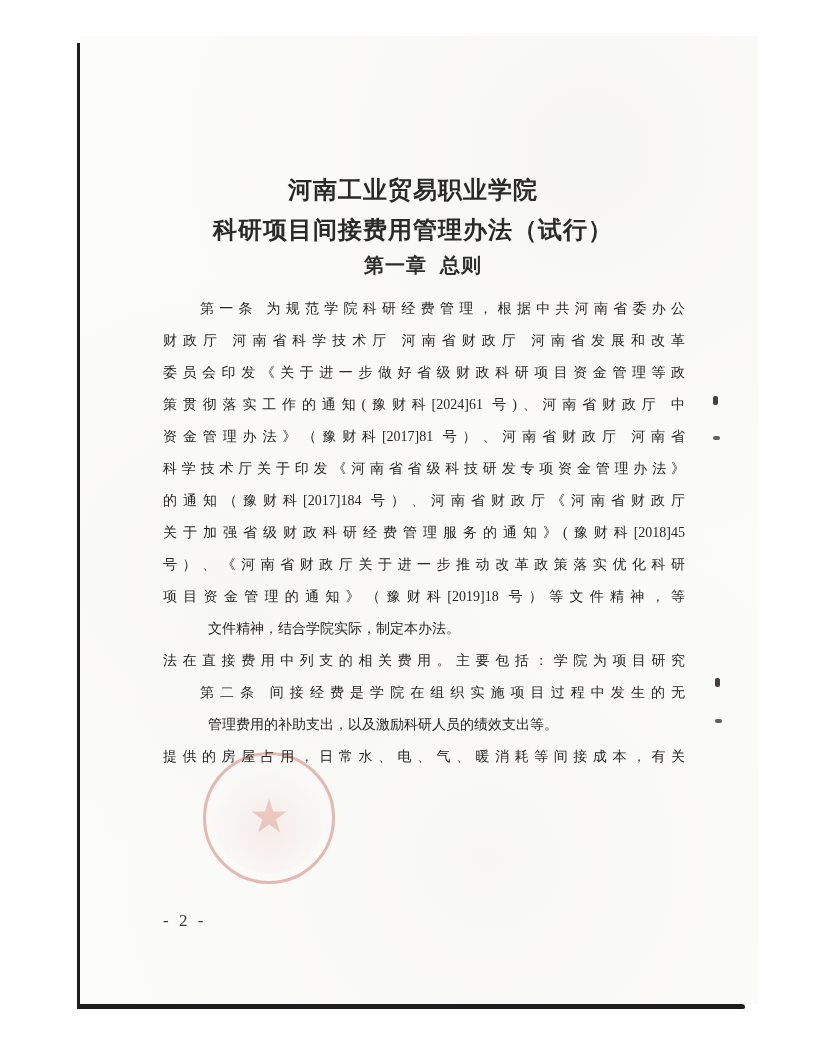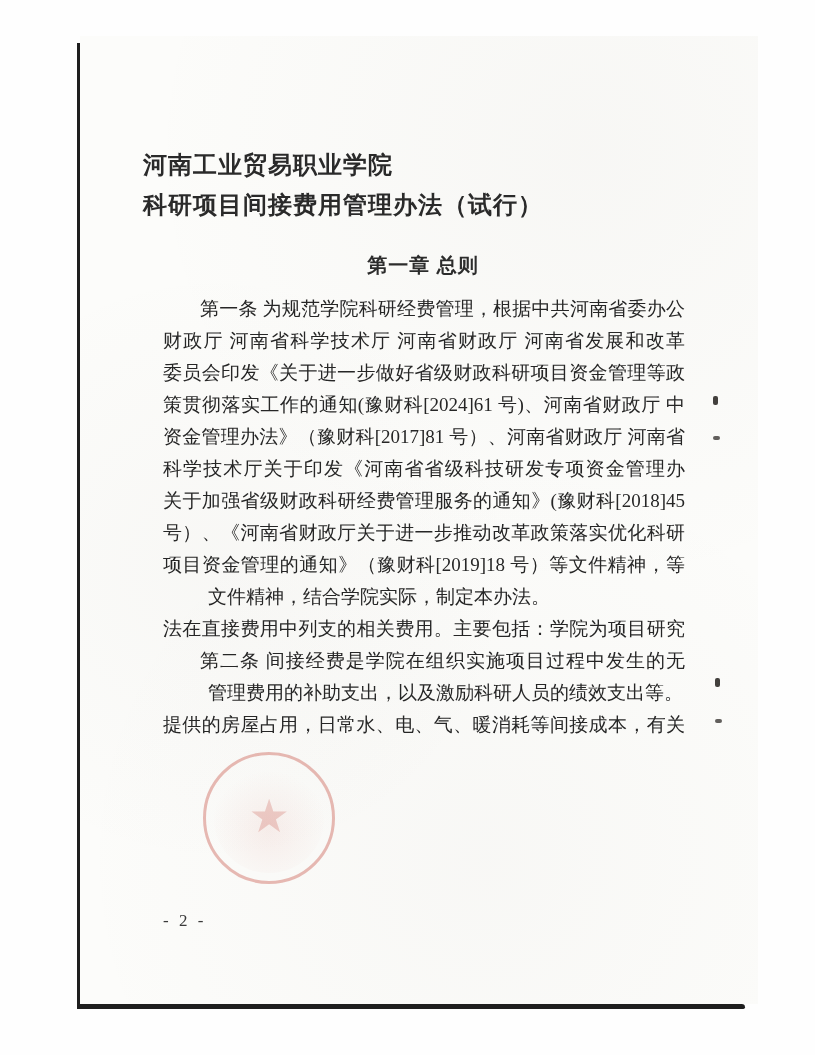--- a/index.html
+++ b/index.html
@@ -22,35 +22,35 @@
   
   .edge-left{
     position:absolute;left:77px;top:43px;width:3px;height:965px;
     background:#1e1e1e;
   }
   .edge-bottom{
     position:absolute;left:77px;top:1004px;width:668px;height:5px;
     background:#1e1e1e;border-top-right-radius:4px;border-bottom-right-radius:2px;
   }
   
-  .title-block{position:absolute;left:63px;top:109px;width:540px;text-align:left;}
+  .title-block{position:absolute;left:63px;top:134px;width:540px;text-align:center;}
   .doc-title{
     font-family:"Liberation Sans","DejaVu Sans",sans-serif;
     font-weight:700;font-size:24px;line-height:40px;color:#2a2a2a;
     letter-spacing:1px;white-space:nowrap;
   }
   .chapter{
     position:absolute;left:83px;top:216px;width:520px;text-align:center;
-    font-family:Liberation Sans, sans-serif;
+    font-family:Liberation Mono, monospace;
     font-weight:700;font-size:20px;color:#2c2c2c;letter-spacing:1px;
   }
   
   .body-block{position:absolute;left:83px;top:257px;width:522px;z-index:3;}
   .bline{
-    height:32px;line-height:32px;font-size:19px;color:#262626;
+    height:32px;line-height:32px;font-size:14px;color:#262626;
     text-align:justify;text-align-last:justify;text-justify:inter-character;
     overflow:hidden;
   }
   .bline.indent{text-indent:37px;}
   .bline.pend{text-align-last:left;margin-left:45px;}
   
   .pagenum{
     position:absolute;left:83px;top:875px;
     font-size:17px;color:#3a3a3a;letter-spacing:3px;
   }
@@ -95,20 +95,21 @@
 
     <div class="chapter">第一章 总则</div>
 
     <div class="body-block">
       <div class="bline indent">第一条 为规范学院科研经费管理，根据中共河南省委办公</div>
       <div class="bline">财政厅 河南省科学技术厅 河南省财政厅 河南省发展和改革</div>
       <div class="bline">委员会印发《关于进一步做好省级财政科研项目资金管理等政</div>
       <div class="bline">策贯彻落实工作的通知(豫财科[2024]61 号)、河南省财政厅 中</div>
       <div class="bline">资金管理办法》（豫财科[2017]81 号）、河南省财政厅 河南省</div>
       <div class="bline">科学技术厅关于印发《河南省省级科技研发专项资金管理办法》</div>
+      <div class="bline">的通知（豫财科[2017]184 号）、河南省财政厅《河南省财政厅</div>
       <div class="bline">关于加强省级财政科研经费管理服务的通知》(豫财科[2018]45</div>
       <div class="bline">号）、《河南省财政厅关于进一步推动改革政策落实优化科研</div>
       <div class="bline">项目资金管理的通知》（豫财科[2019]18 号）等文件精神，等</div>
       <div class="bline pend">文件精神，结合学院实际，制定本办法。</div>
       <div class="bline">法在直接费用中列支的相关费用。主要包括：学院为项目研究</div>
       <div class="bline indent">第二条 间接经费是学院在组织实施项目过程中发生的无</div>
       <div class="bline pend">管理费用的补助支出，以及激励科研人员的绩效支出等。</div>
       <div class="bline">提供的房屋占用，日常水、电、气、暖消耗等间接成本，有关</div>
     </div>
 

